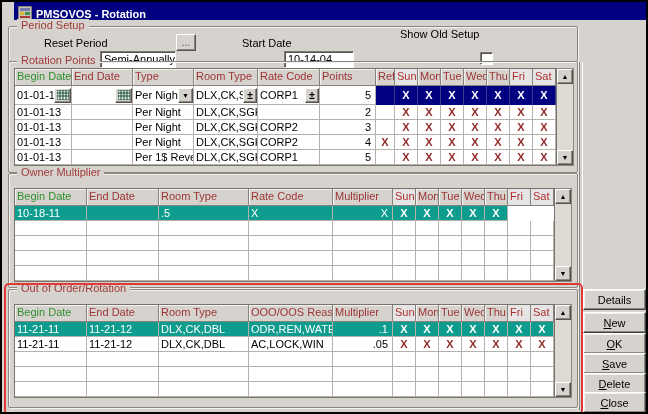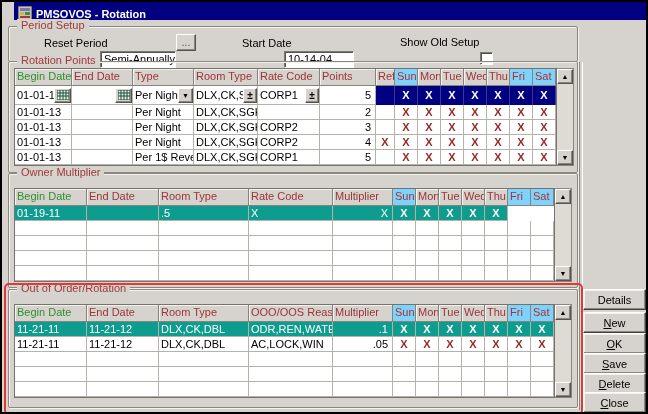--- a/index.html
+++ b/index.html
@@ -31,21 +31,21 @@
   .trow{display:grid;height:15px;}
   .thead{height:17px;}
   .edit-row{height:19px;}
   .cols-rot{grid-template-columns:57px 61px 61px 64px 62px 56px 19px repeat(7,23px);}
   .cols-own{grid-template-columns:72px 72px 90px 84px 60px repeat(7,23px);}
 
   .hcell{box-sizing:border-box;background:#D6D3CE;border-right:1px solid #86837c;
     border-bottom:1px solid #86837c;box-shadow:inset 1px 1px 0 #f4f2ee;color:#9C3434;
     padding:1px 2px;overflow:hidden;white-space:nowrap;line-height:13px;}
   .hgreen{color:#2F8F2F;}
-  .hyellow{background:#7dd3fc;color:#B03030;box-shadow:none;}
+  .hyellow{background:#e5e5e5;color:#B03030;box-shadow:none;}
 
   .tcell{box-sizing:border-box;background:#fff;border-right:1px solid #b5b2ab;
     border-bottom:1px solid #b5b2ab;padding:0 2px;overflow:hidden;white-space:nowrap;
     line-height:14px;}
   .cols-rot > .tcell:nth-child(6){text-align:right;padding-right:4px;}
   .cols-rot > .tcell:nth-child(n+7){text-align:center;color:#922B2B;font-weight:bold;}
   .cols-own > .tcell:nth-child(5){text-align:right;padding-right:4px;}
   .cols-own > .tcell:nth-child(n+6){text-align:center;color:#922B2B;font-weight:bold;}
   .sel > .tcell{background:#0E9C8E;color:#fff;}
   .cols-own.sel > .tcell:nth-child(n+6){color:#fff;}
@@ -95,21 +95,21 @@
   </div>
 
   <div class="groupbox" style="left:6px;top:24px;width:568px;height:34px;text-decoration:underline;">
     <span class="grouplabel">Period Setup</span>
   </div>
   <span class="flabel" style="left:42px;top:35px;">Reset Period</span>
   <div class="field sunken" style="left:98px;top:32px;width:76px;">Semi-Annually</div>
   <div class="raised minibtn" style="position:absolute;left:174px;top:32px;width:20px;height:17px;font-size:10px;color:#55534e;">...</div>
   <span class="flabel" style="left:240px;top:35px;">Start Date</span>
   <div class="field sunken" style="left:282px;top:32px;width:70px;">10-14-04</div>
-  <span class="flabel" style="left:398px;top:34px;">Show Old Setup</span>
+  <span class="flabel" style="left:398px;top:26px;">Show Old Setup</span>
   <div class="checkbox sunken" style="left:478px;top:33px;"></div>
 
   <div class="groupbox" style="left:6px;top:59px;width:568px;height:110px;">
     <span class="grouplabel">Rotation Points</span>
   </div>
   <div class="tablewrap" style="left:12px;top:66px;">
     <div class="tbl">
         <div class="trow thead cols-rot">
           <div class="hcell hgreen">Begin Date</div>
           <div class="hcell">End Date</div>
@@ -258,21 +258,21 @@
           <div class="hcell">Multiplier</div>
           <div class="hcell hyellow">Sun</div>
           <div class="hcell">Mon</div>
           <div class="hcell">Tue</div>
           <div class="hcell">Wed</div>
           <div class="hcell">Thu</div>
           <div class="hcell hyellow">Fri</div>
           <div class="hcell hyellow">Sat</div>
         </div>
         <div class="trow cols-own sel">
-          <div class="tcell">01-19-11</div>
+          <div class="tcell">10-18-11</div>
           <div class="tcell"></div>
           <div class="tcell">.5</div>
           <div class="tcell">X</div>
           <div class="tcell">X</div>
           <div class="tcell">X</div>
           <div class="tcell">X</div>
           <div class="tcell">X</div>
           <div class="tcell">X</div>
           <div class="tcell">X</div>
         </div>

